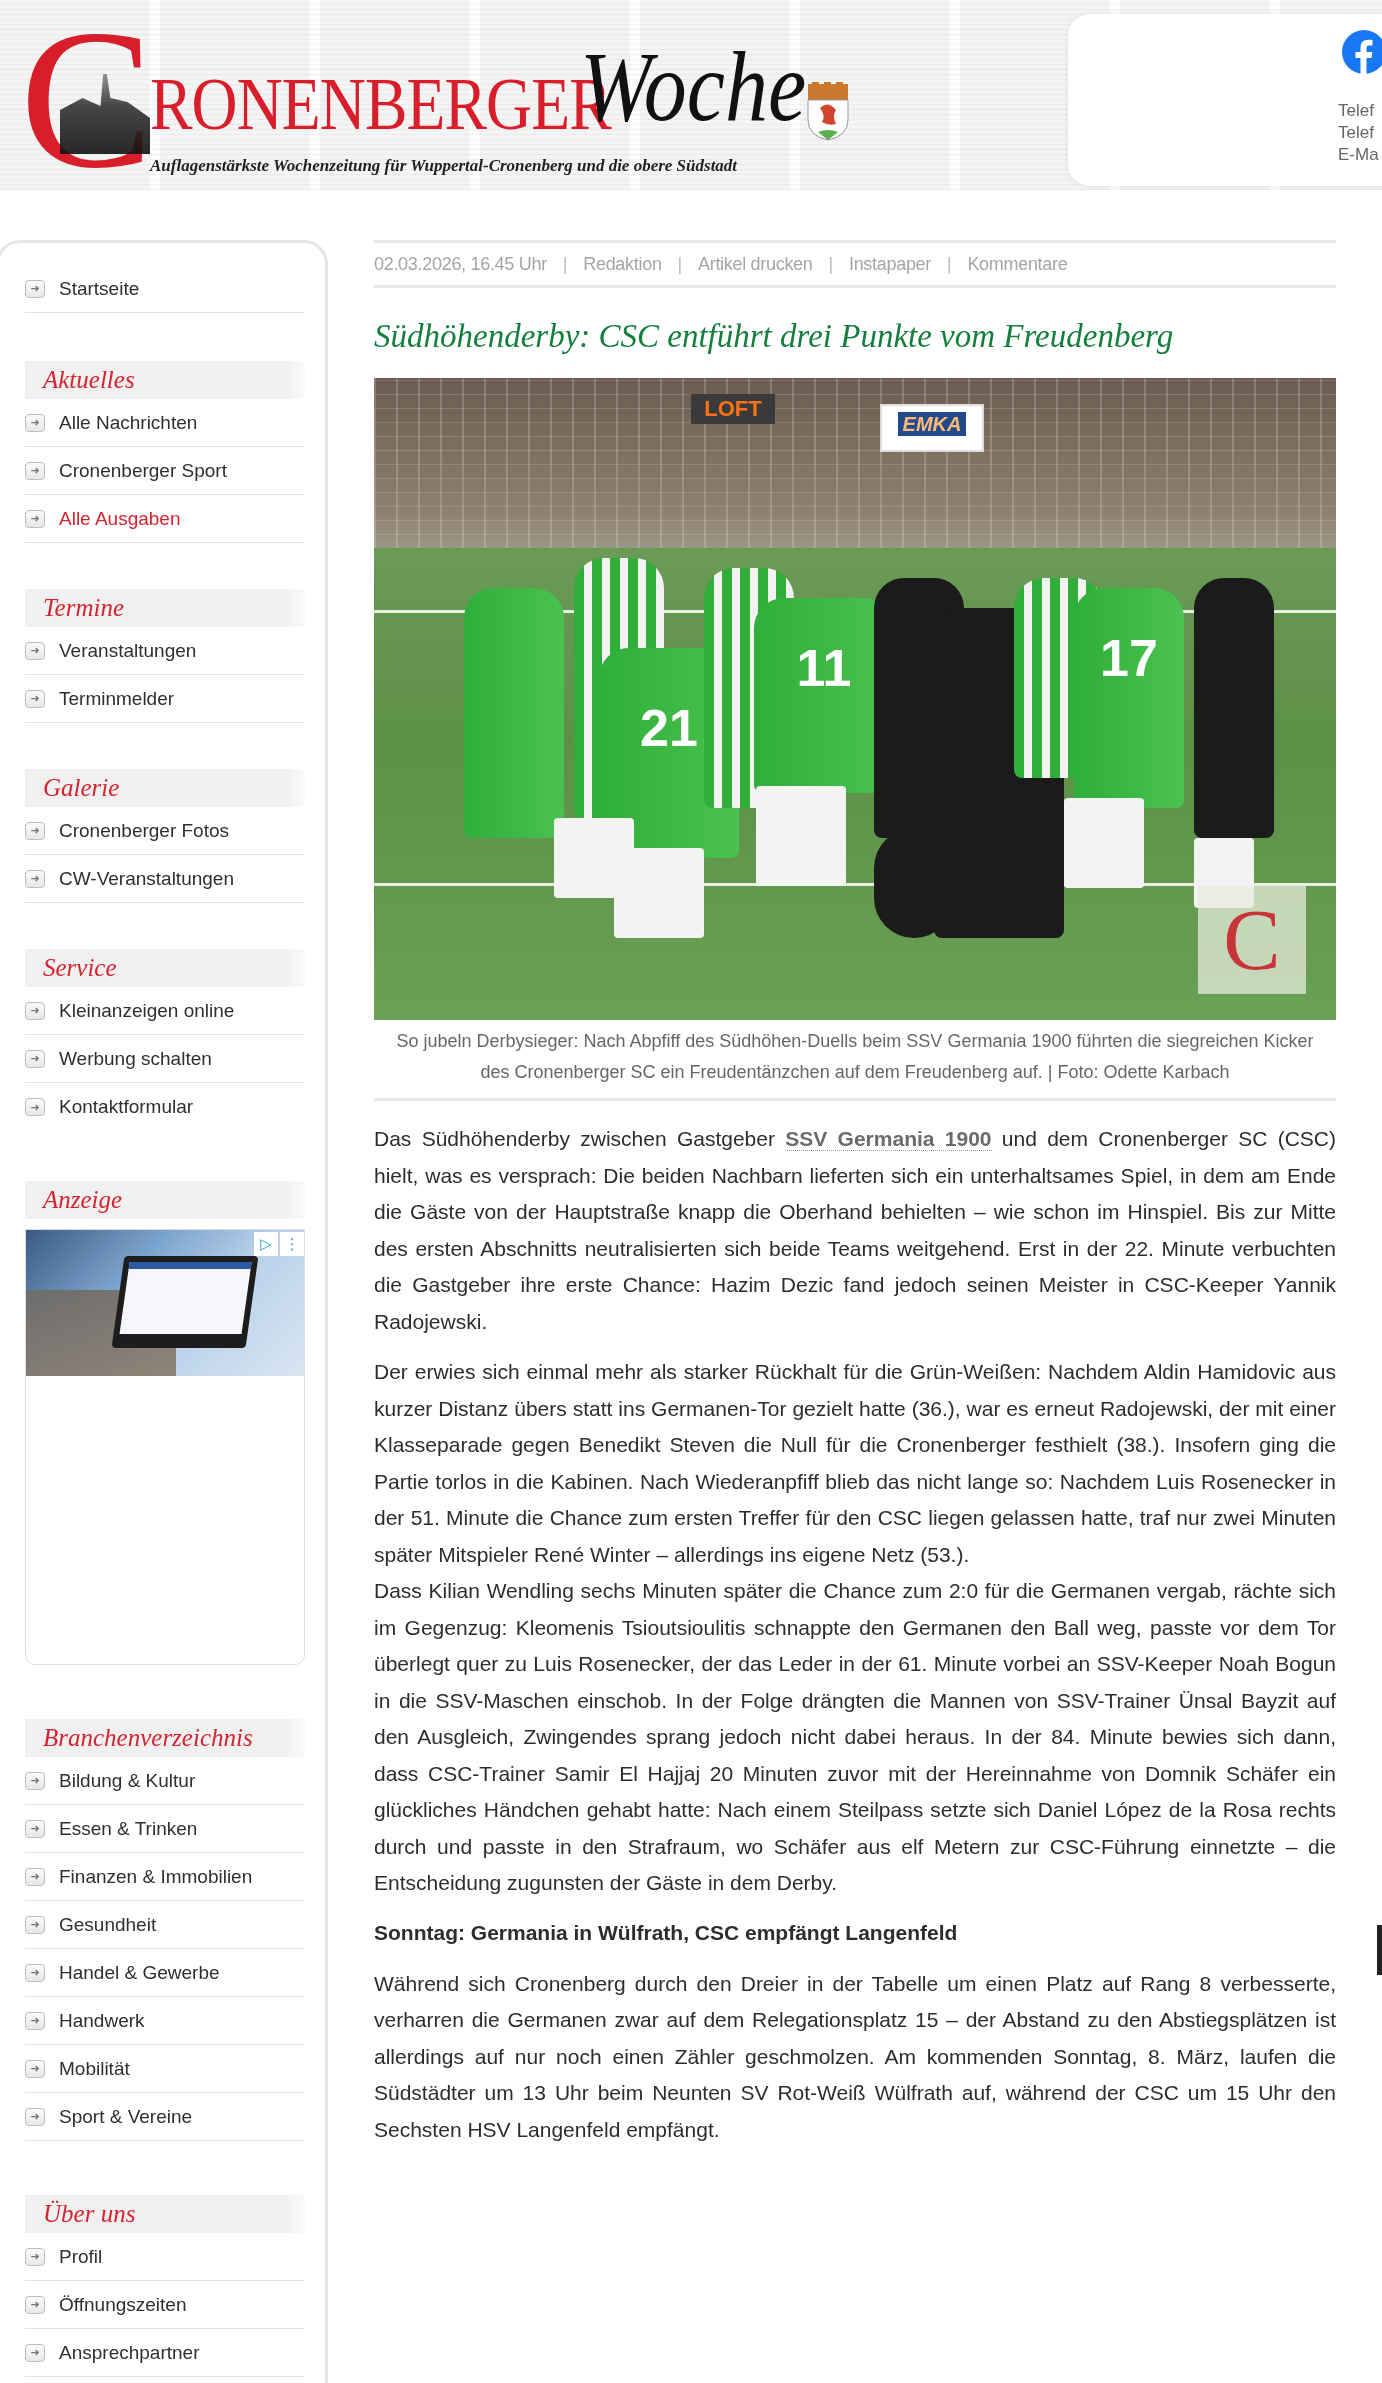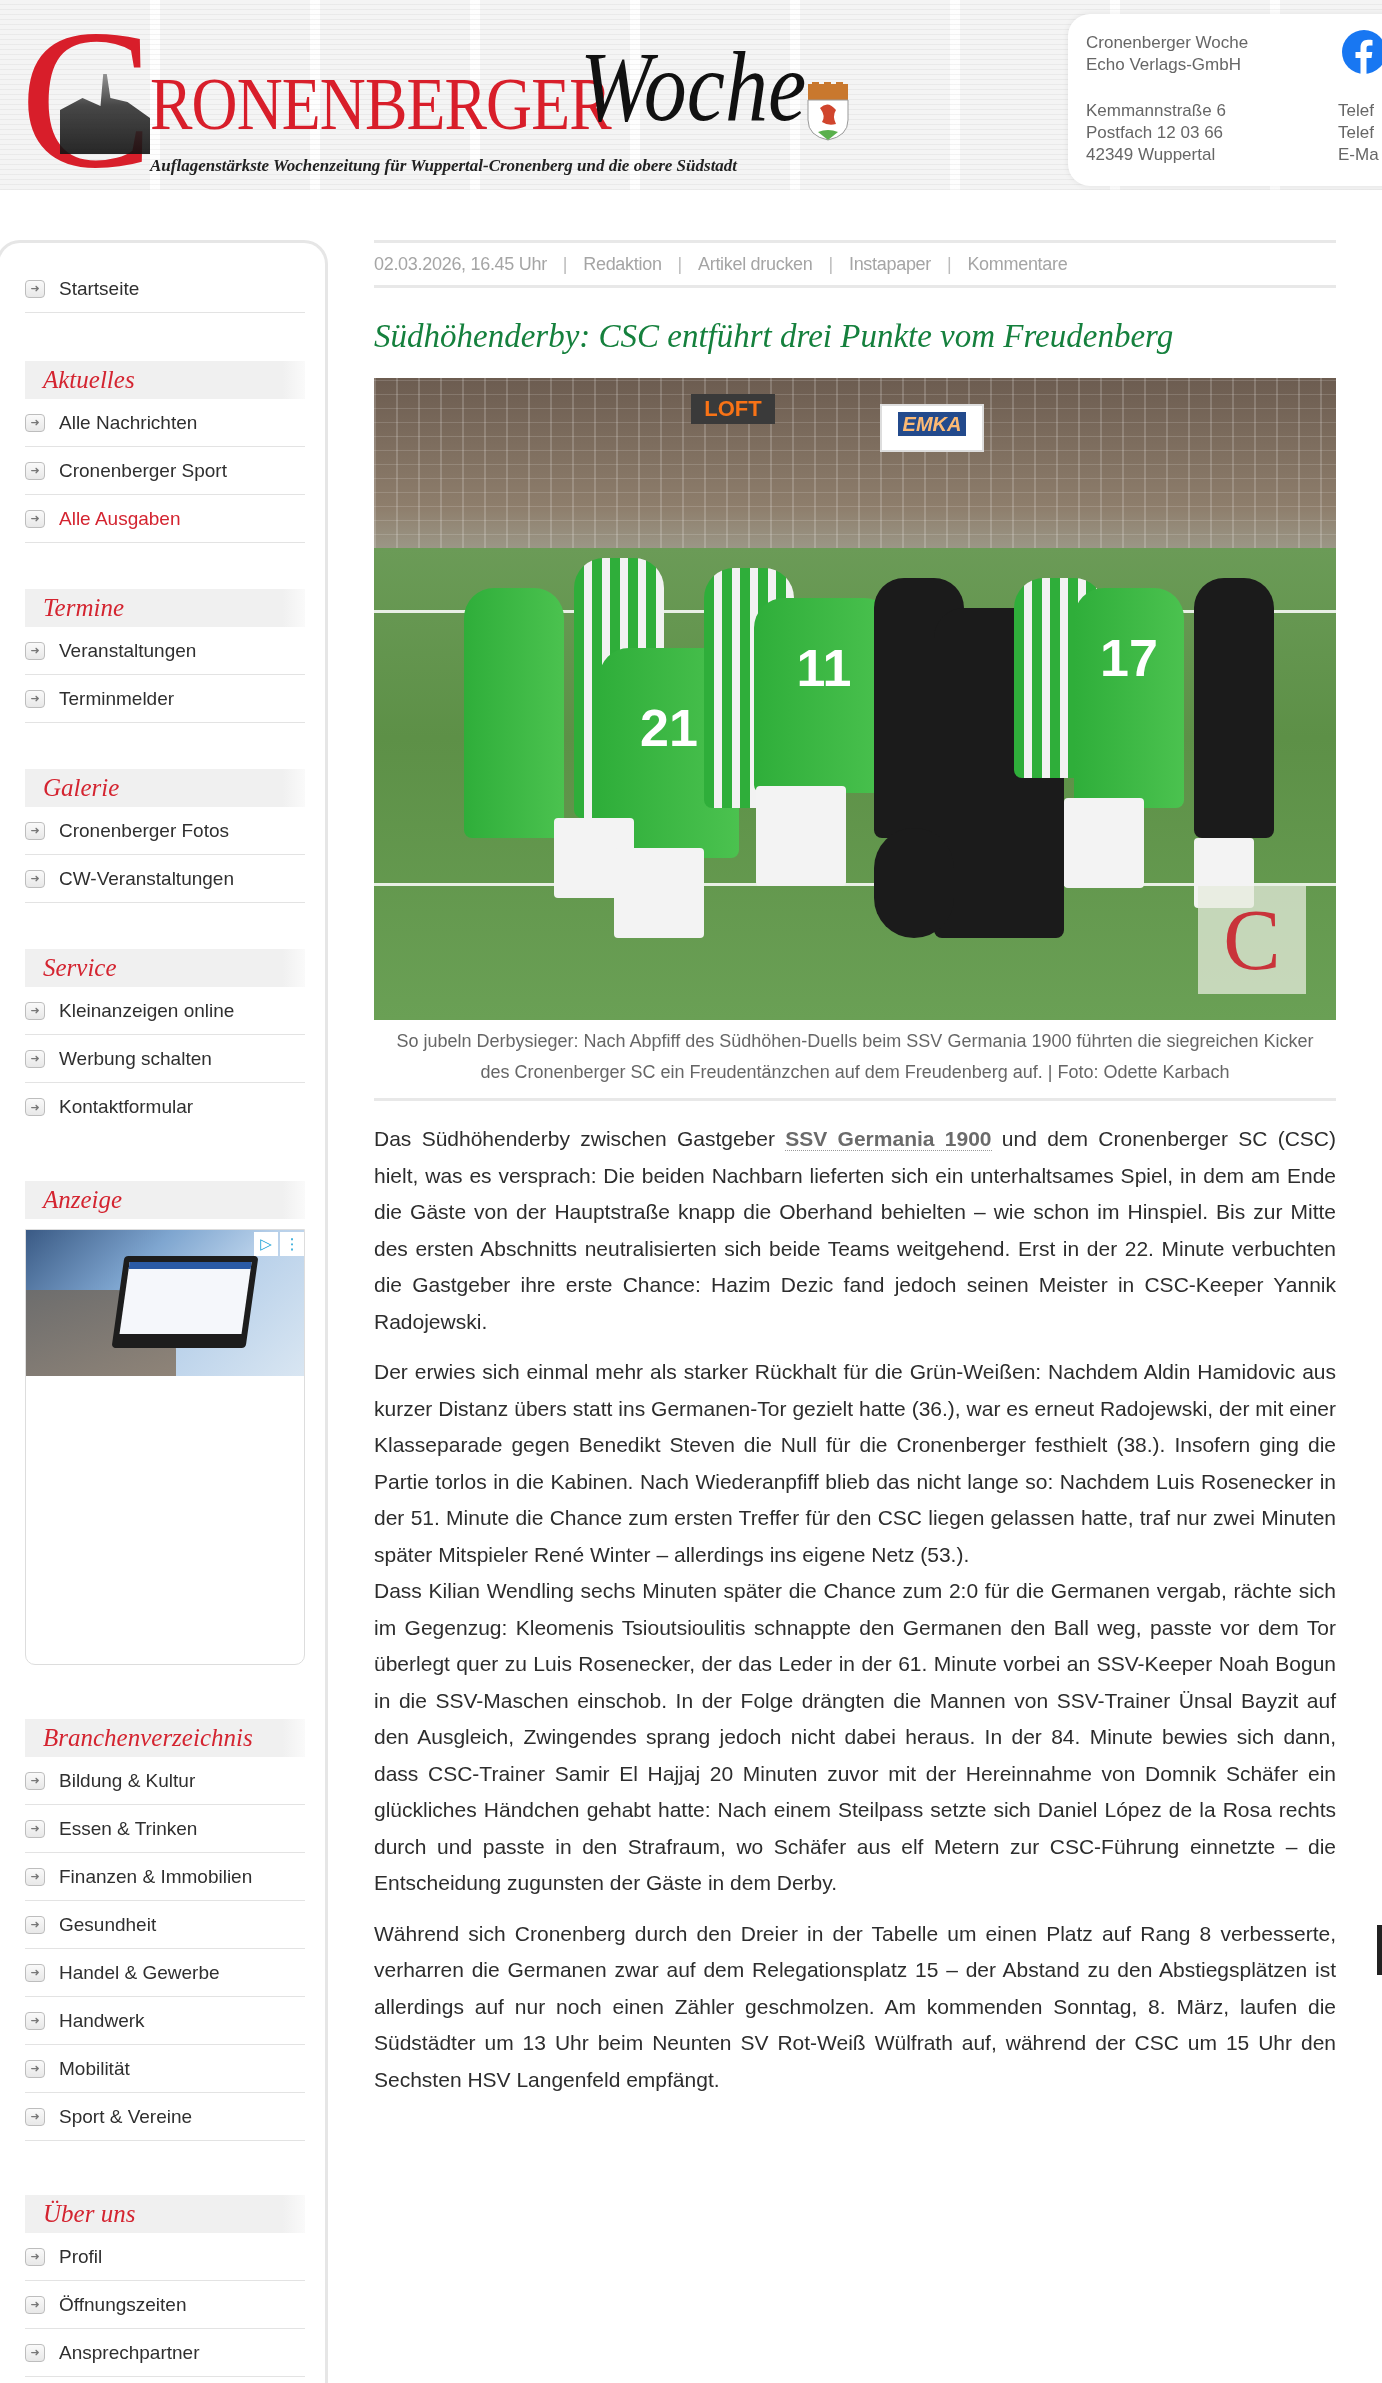--- a/index.html
+++ b/index.html
@@ -193,28 +193,20 @@
         <rect x="18" y="0" width="7" height="6" fill="#c9782e"></rect>
         <rect x="30" y="0" width="7" height="6" fill="#c9782e"></rect>
       <path d="M2 18 H42 V38 Q42 54 22 58 Q2 54 2 38 Z" fill="#fff" stroke="#999" stroke-width="1"></path>
       <path d="M14 26 Q22 18 30 28 Q26 34 30 42 Q22 44 16 40 Q20 34 14 26 Z" fill="#d0452d"></path>
       <path d="M12 50 Q22 46 32 50 L22 58 Z" fill="#5ab04c"></path>
     </svg>
     <span class="logo-tagline">Auflagenstärkste Wochenzeitung für Wuppertal-Cronenberg und die obere Südstadt</span>
   </div>
 
   <div class="contact-card">
-    <div class="contact-col a">
-      <div>Cronenberger Woche</div>
-      <div>Echo Verlags-GmbH</div>
-      <div class="contact-gap"></div>
-      <div>Kemmannstraße 6</div>
-      <div>Postfach 12 03 66</div>
-      <div>42349 Wuppertal</div>
-    </div>
     <svg class="fb-icon" viewBox="0 0 44 44">
       <circle cx="22" cy="22" r="22" fill="#1877f2"></circle>
       <path d="M24.5 44 V28 H29.5 L30.3 22 H24.5 V18.3 C24.5 16.6 25 15.4 27.4 15.4 H30.5 V10.1 C30 10 28.1 9.8 26 9.8 C21.5 9.8 18.5 12.5 18.5 17.5 V22 H13.5 V28 H18.5 V44 Z" fill="#fff"></path>
     </svg>
     <div class="contact-col b">
       <div>Telef</div>
       <div>Telef</div>
       <div>E-Ma</div>
     </div>
   </div>
@@ -397,17 +389,18 @@
 
     <div class="watermark">C</div>
   </div>
 
   <div class="caption">So jubeln Derbysieger: Nach Abpfiff des Südhöhen-Duells beim SSV Germania 1900 führten die siegreichen Kicker des Cronenberger SC ein Freudentänzchen auf dem Freudenberg auf. | Foto: Odette Karbach</div>
 
   <div class="body">
     <p><span>Das Südhöhenderby zwischen Gastgeber </span><a>SSV Germania 1900</a><span> und dem Cronenberger SC (CSC) hielt, was es versprach: Die beiden Nachbarn lieferten sich ein unterhaltsames Spiel, in dem am Ende die Gäste von der Hauptstraße knapp die Oberhand behielten – wie schon im Hinspiel. Bis zur Mitte des ersten Abschnitts neutralisierten sich beide Teams weitgehend. Erst in der 22. Minute verbuchten die Gastgeber ihre erste Chance: Hazim Dezic fand jedoch seinen Meister in CSC-Keeper Yannik Radojewski.</span></p>
     <p class="tight">Der erwies sich einmal mehr als starker Rückhalt für die Grün-Weißen: Nachdem Aldin Hamidovic aus kurzer Distanz übers statt ins Germanen-Tor gezielt hatte (36.), war es erneut Radojewski, der mit einer Klasseparade gegen Benedikt Steven die Null für die Cronenberger festhielt (38.). Insofern ging die Partie torlos in die Kabinen. Nach Wiederanpfiff blieb das nicht lange so: Nachdem Luis Rosenecker in der 51. Minute die Chance zum ersten Treffer für den CSC liegen gelassen hatte, traf nur zwei Minuten später Mitspieler René Winter – allerdings ins eigene Netz (53.).</p>
     <p>Dass Kilian Wendling sechs Minuten später die Chance zum 2:0 für die Germanen vergab, rächte sich im Gegenzug: Kleomenis Tsioutsioulitis schnappte den Germanen den Ball weg, passte vor dem Tor überlegt quer zu Luis Rosenecker, der das Leder in der 61. Minute vorbei an SSV-Keeper Noah Bogun in die SSV-Maschen einschob. In der Folge drängten die Mannen von SSV-Trainer Ünsal Bayzit auf den Ausgleich, Zwingendes sprang jedoch nicht dabei heraus. In der 84. Minute bewies sich dann, dass CSC-Trainer Samir El Hajjaj 20 Minuten zuvor mit der Hereinnahme von Domnik Schäfer ein glückliches Händchen gehabt hatte: Nach einem Steilpass setzte sich Daniel López de la Rosa rechts durch und passte in den Strafraum, wo Schäfer aus elf Metern zur CSC-Führung einnetzte – die Entscheidung zugunsten der Gäste in dem Derby.</p>
+    <h3>Sonntag: Germania in Wülfrath, CSC empfängt Langenfeld</h3>
     <p>Während sich Cronenberg durch den Dreier in der Tabelle um einen Platz auf Rang 8 verbesserte, verharren die Germanen zwar auf dem Relegationsplatz 15 – der Abstand zu den Abstiegsplätzen ist allerdings auf nur noch einen Zähler geschmolzen. Am kommenden Sonntag, 8. März, laufen die Südstädter um 13 Uhr beim Neunten SV Rot-Weiß Wülfrath auf, während der CSC um 15 Uhr den Sechsten HSV Langenfeld empfängt.</p>
   </div>
 </div>
 
 <div class="right-edge"></div>
 
 </body></html>

